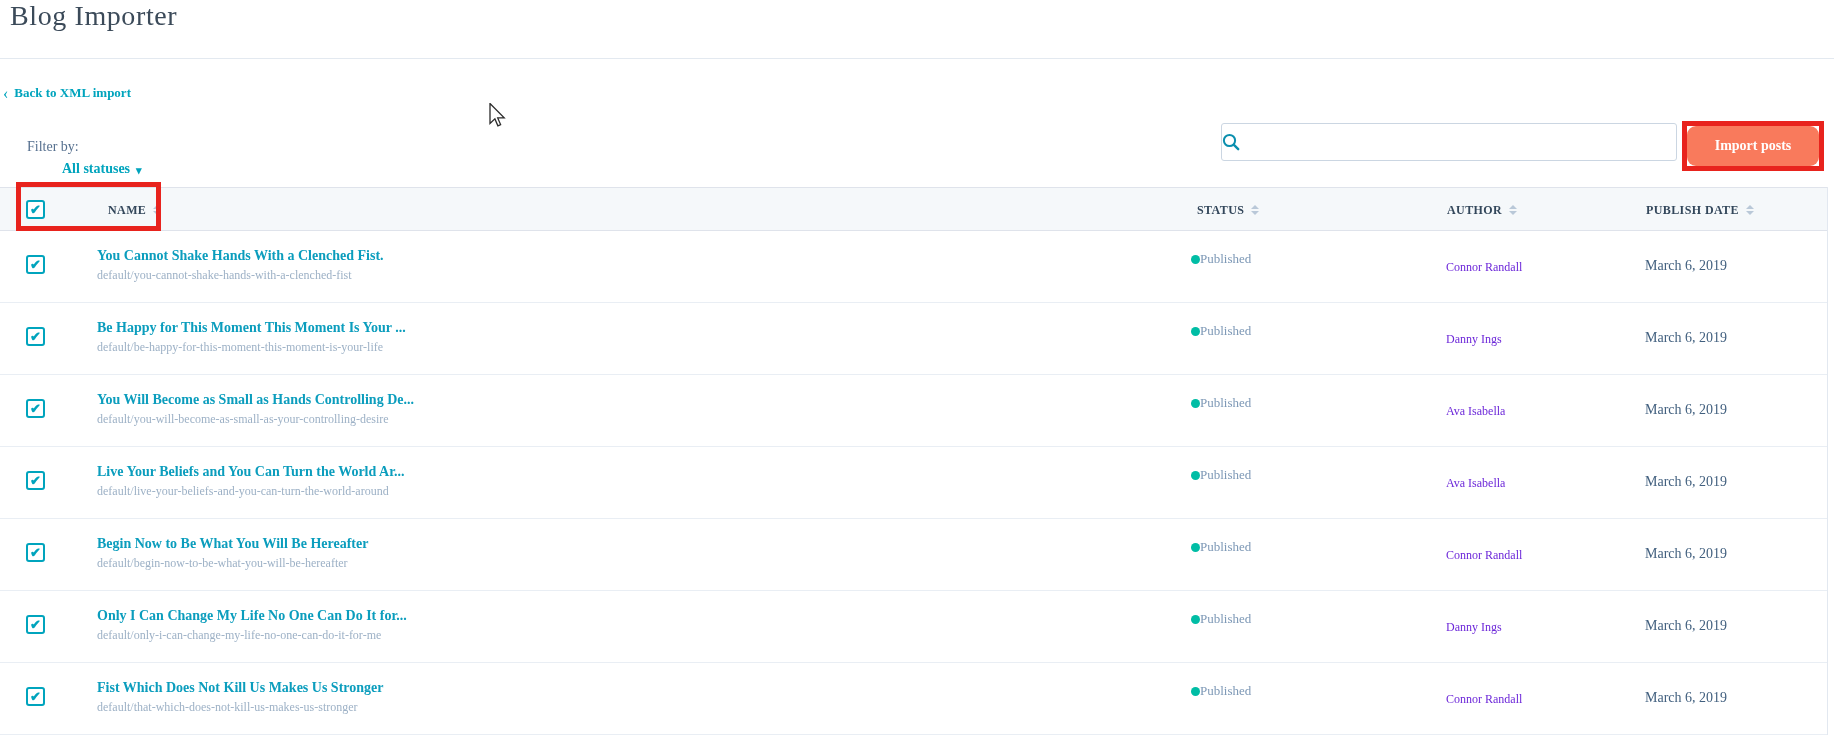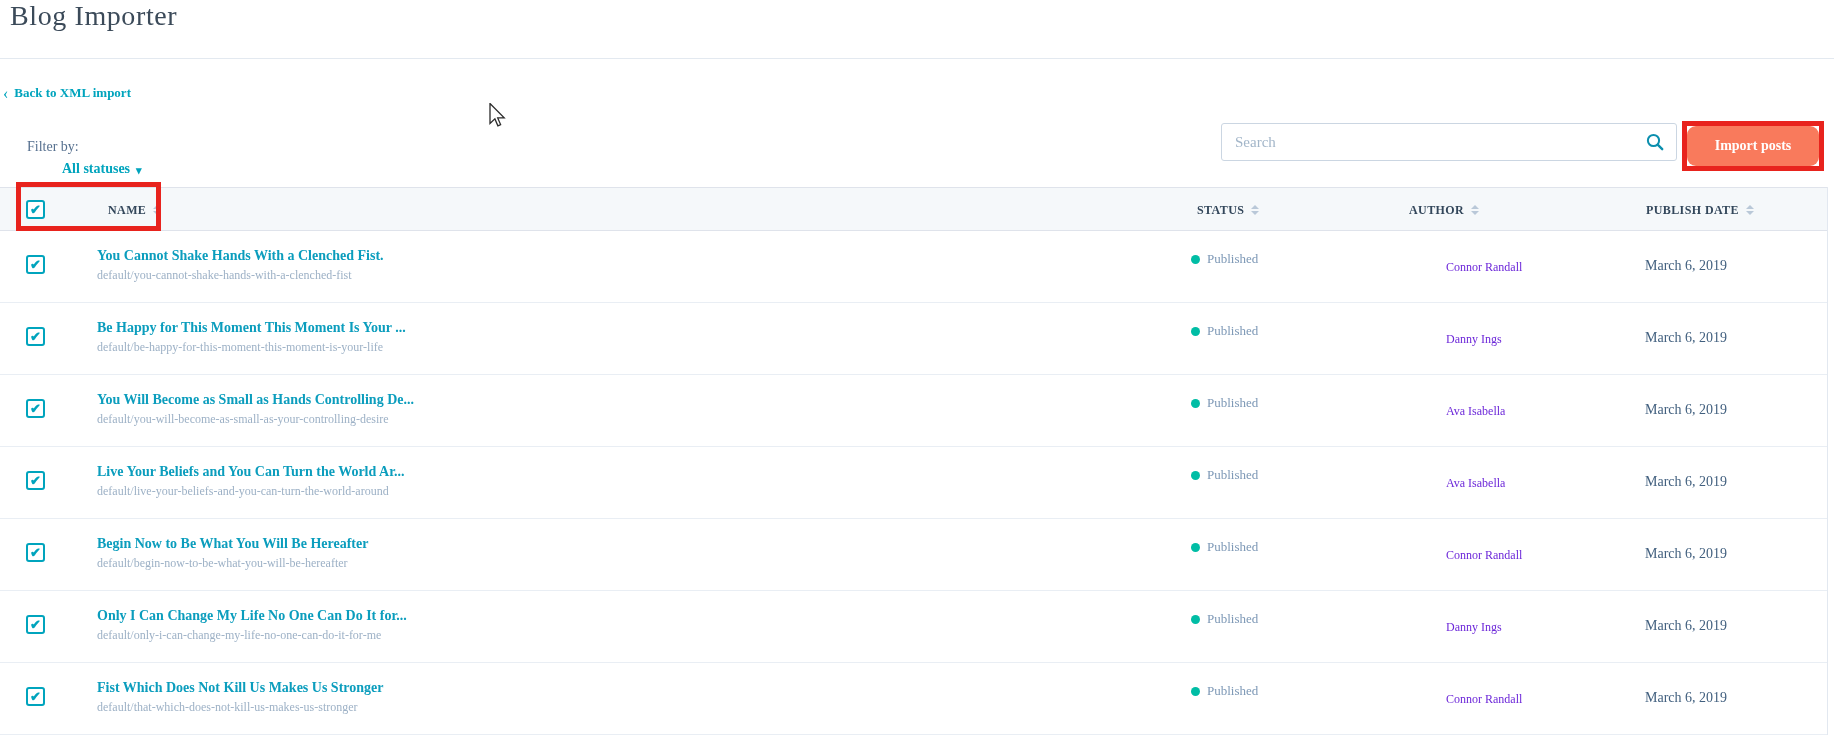--- a/index.html
+++ b/index.html
@@ -59,21 +59,21 @@
   .thead {
     position:relative; height:44px; background:#f5f8fa;
     border-top:1px solid #dfe3eb; border-bottom:1px solid #dfe3eb;
   }
   .th {
     position:absolute; top:0; height:44px; display:flex; align-items:center; gap:7px;
     font-size:12px; font-weight:700; letter-spacing:0.4px; color:#33475b; cursor:pointer;
   }
   .th-name   { left:96px;margin-left:12px; }
   .th-status { left:1197px; }
-  .th-author { left:1409px; }
+  .th-author { left:1447px; }
   .th-date   { left:1646px; }
   .sort { display:flex; flex-direction:column; gap:2px; }
   .sort i { display:block; width:0; height:0; border-left:4px solid transparent; border-right:4px solid transparent; }
   .sort .up   { border-bottom:4px solid #b9c8d8; }
   .sort .down { border-top:4px solid #b9c8d8; }
 
   .cb {
     position:absolute; left:26px; width:19px; height:19px;
     border:2px solid var(--accent_teal,#00a4bd); border-radius:3px; background:#fff;
     display:flex; align-items:center; justify-content:center; cursor:pointer;
@@ -81,21 +81,21 @@
   .thead .cb { top:12px; }
   .cb .check { color:var(--accent_teal,#00a4bd); font-size:13px; font-weight:700; line-height:1; margin-top:-1px; }
 
   .row { position:relative; height:72px; border-bottom:1px solid #e9eef4; background:#fff; }
   .row .cb { top:24px; }
   .row .title {
     position:absolute; left:97px; top:17px; font-size:14px; font-weight:700;
     color:var(--title_link,#00a4bd); text-decoration:none; cursor:pointer; white-space:nowrap;
   }
   .row .slug { position:absolute; left:97px; top:37px; font-size:12px; color:#9db1c6; white-space:nowrap; }
-  .row .status { position:absolute; left:1191px; top:20px; display:flex; align-items:center; gap:7px; font-size:13px; color:#7d98b6; }
+  .row .status { position:absolute; left:1191px; top:20px; display:flex; align-items:center; font-size:13px; color:#7d98b6; }
   .status-dot { width:9px; height:9px; border-radius:50%; background:var(--status_green,#00bda5); }
   .row .author { position:absolute; left:1446px; top:29px; font-size:12px; color:#6d28d9; }
   .row .date   { position:absolute; left:1645px; top:27px; font-size:14px; color:#42607f; }
 
   .cursor { position:absolute; left:489px; top:103px; z-index:9; pointer-events:none; }
 </style>
 </head>
 <body>
 
 <div class="canvas">
@@ -108,21 +108,20 @@
     <span>Back to XML import</span>
   </a>
 
   <span class="filter-label">Filter by:</span>
   <div class="filter-dropdown">
     <span>All statuses</span>
     <span class="caret-down">▾</span>
   </div>
 
   <div class="search-box">
-    <input type="text" placeholder="Search" style="">
     <span class="search-icon">
       <svg width="18" height="18" viewBox="0 0 18 18" fill="none">
         <circle cx="7.5" cy="7.5" r="5.6" stroke="#0b8fae" stroke-width="2"></circle>
         <line x1="11.9" y1="11.9" x2="16.2" y2="16.2" stroke="#0b8fae" stroke-width="2.4" stroke-linecap="round"></line>
       </svg>
     </span>
   </div>
 
   <button class="import-btn">Import posts</button>
   <div class="annotation ann-import"></div>

